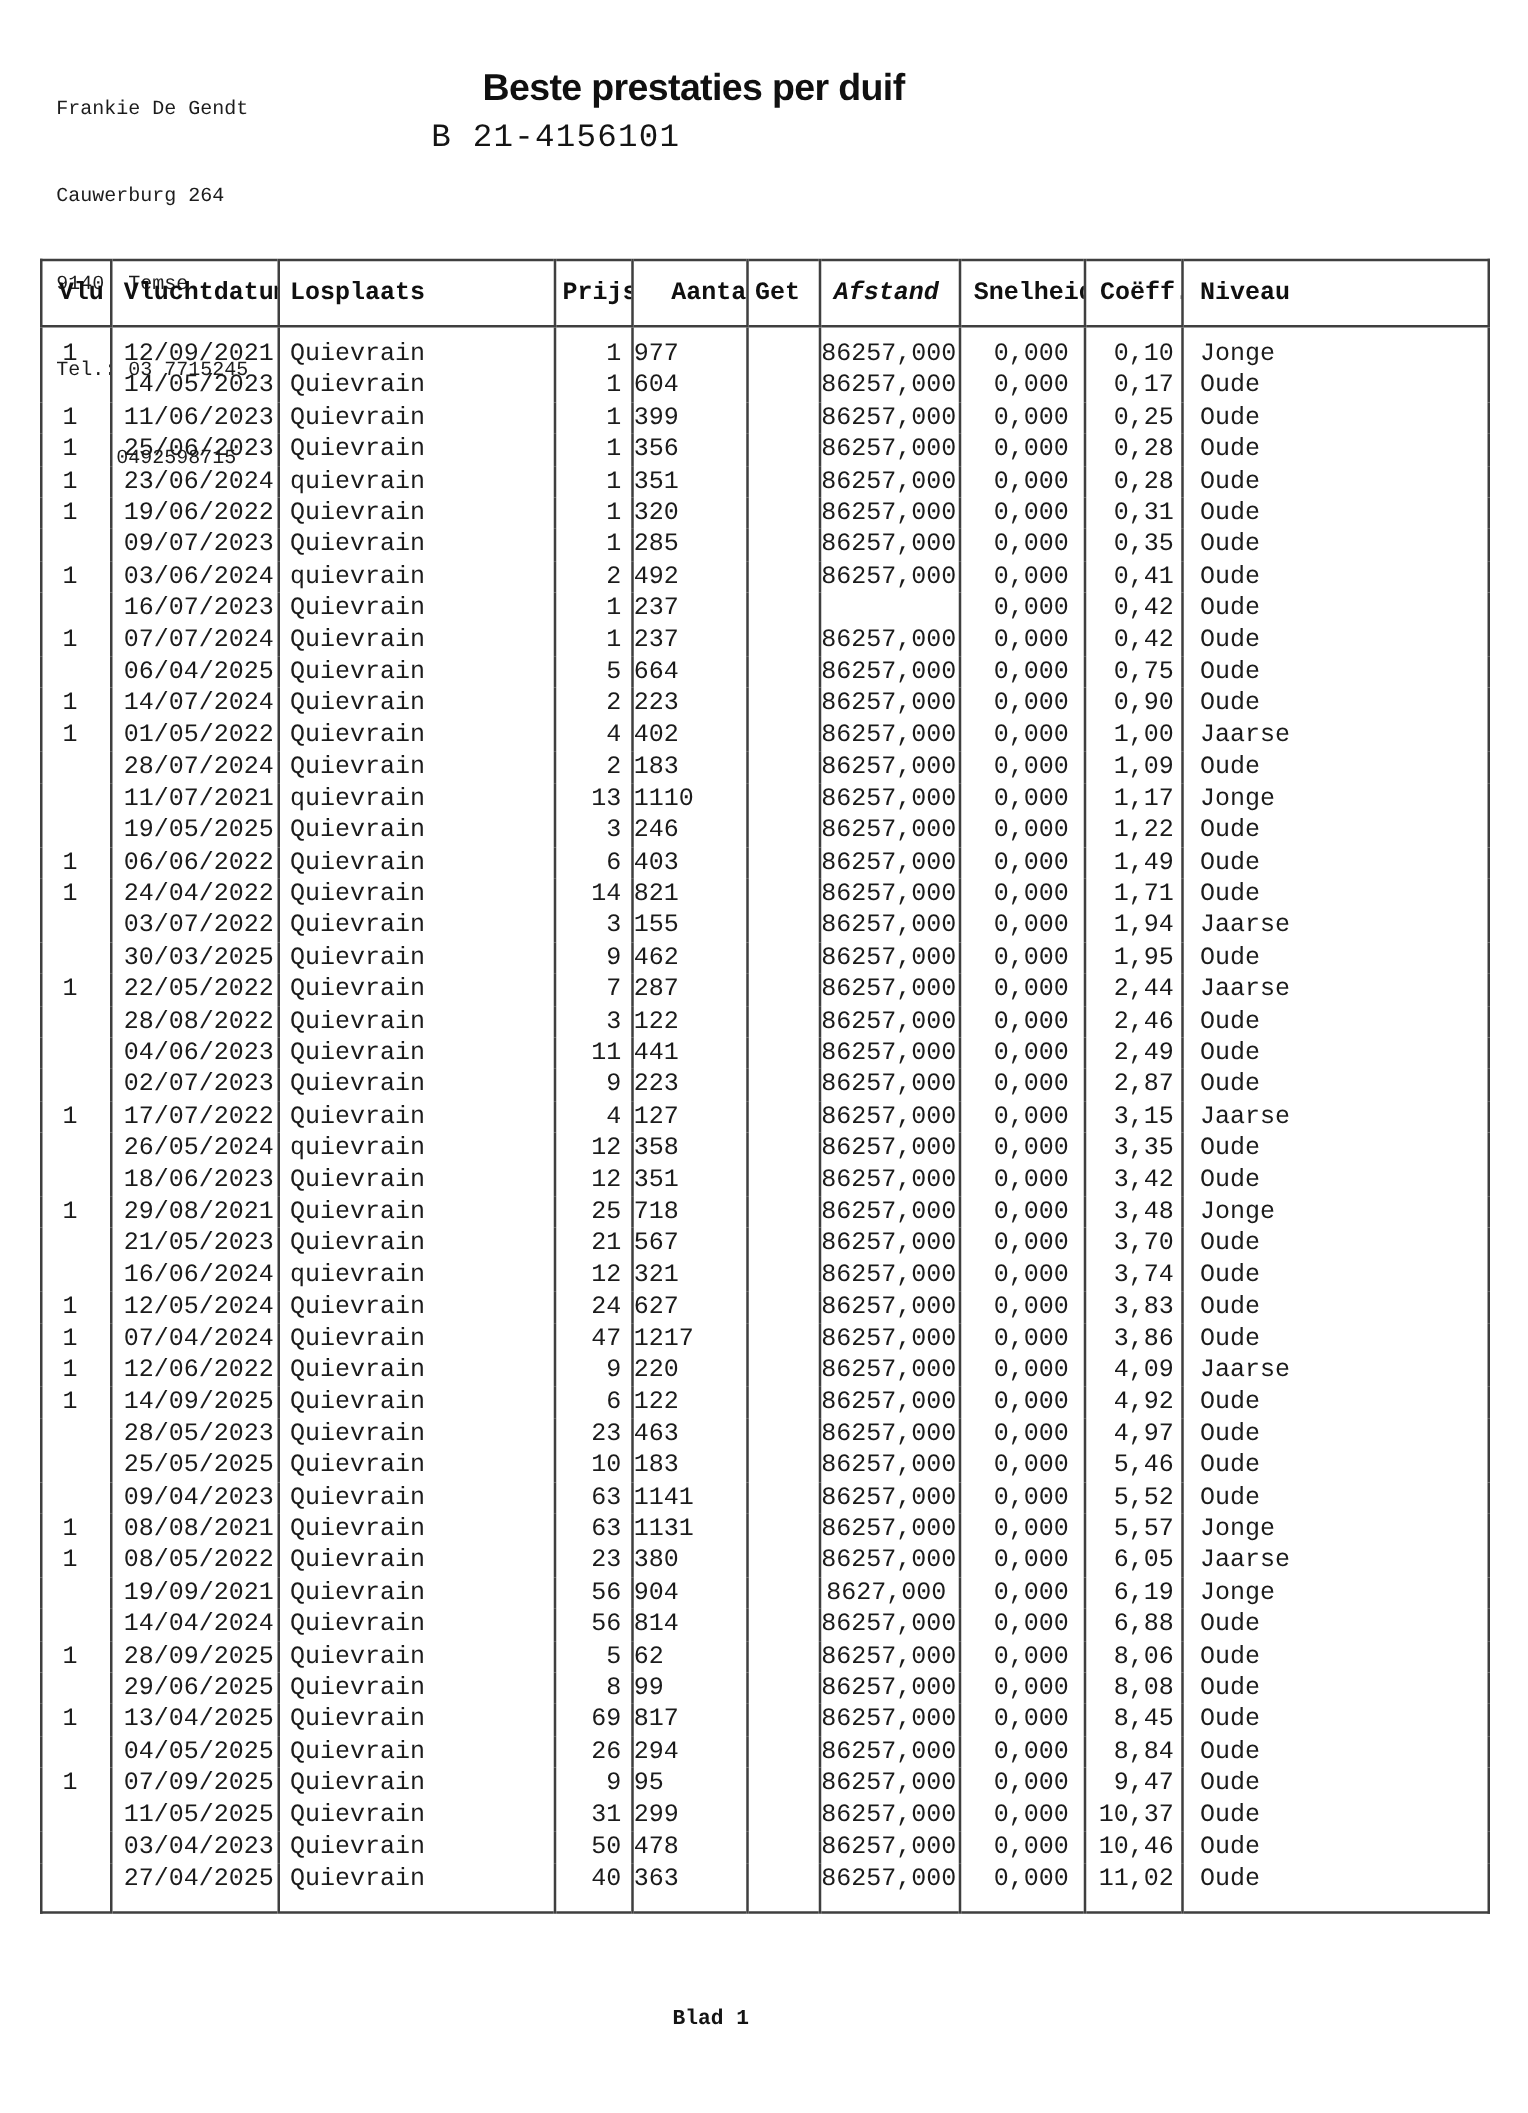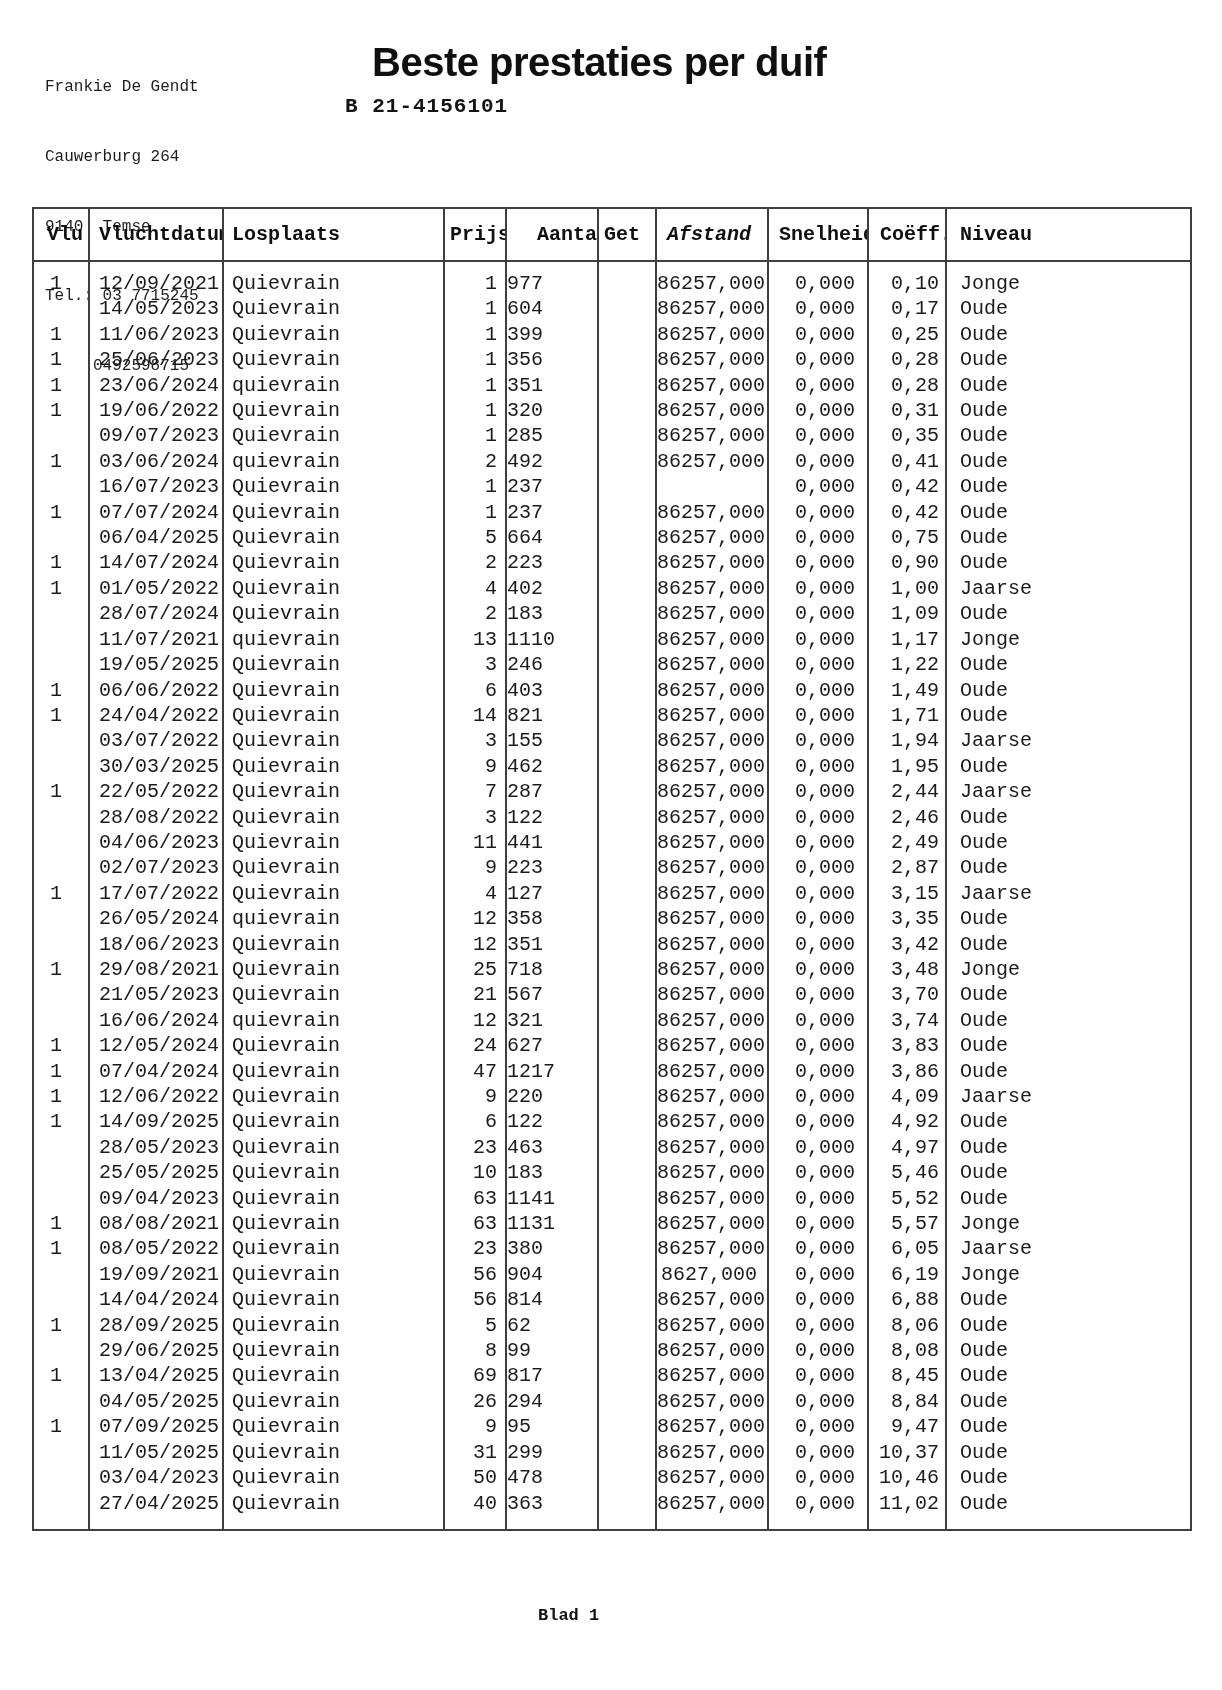--- a/index.html
+++ b/index.html
@@ -13,29 +13,29 @@
   }
 
   .sender {
     position: absolute; left: 45px; top: 30px;
     font-size: 16px; line-height: 23.2px;
     white-space: pre;
     color: #1c1c1c;
   }
 
   .title {
-    position: absolute; left: 372px; top: 40px; margin: 0;
+    position: absolute; left: 372px; top: 40px; margin: 14px;
     font-family: "Liberation Sans", sans-serif;
-    font-size: 40px; font-weight: bold; color: #101010;
+    font-size: 30px; font-weight: bold; color: #101010;
     letter-spacing: -0.5px;
   }
 
   .ring {
     position: absolute; left: 345px; top: 95px;
-    font-size: 21px; font-weight: bold; letter-spacing: 1px;
+    font-size: 26px; font-weight: normal; letter-spacing: 1px;
     color: #141414;
   }
 
   table.results {
     position: absolute; left: 32px; top: 207px;
     width: 1158px;
     border-collapse: collapse; table-layout: fixed;
     font-size: 20px;
     border: 2px solid #3f3f3f;
   }

